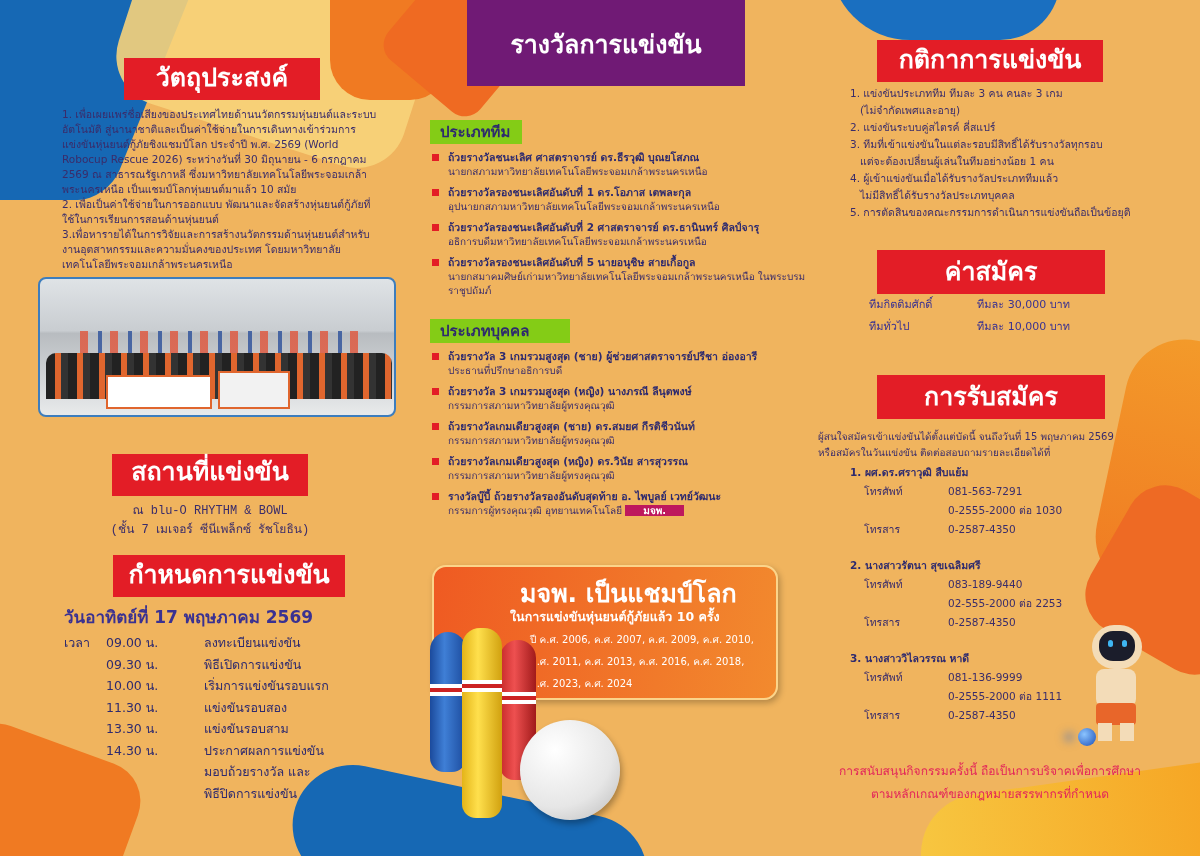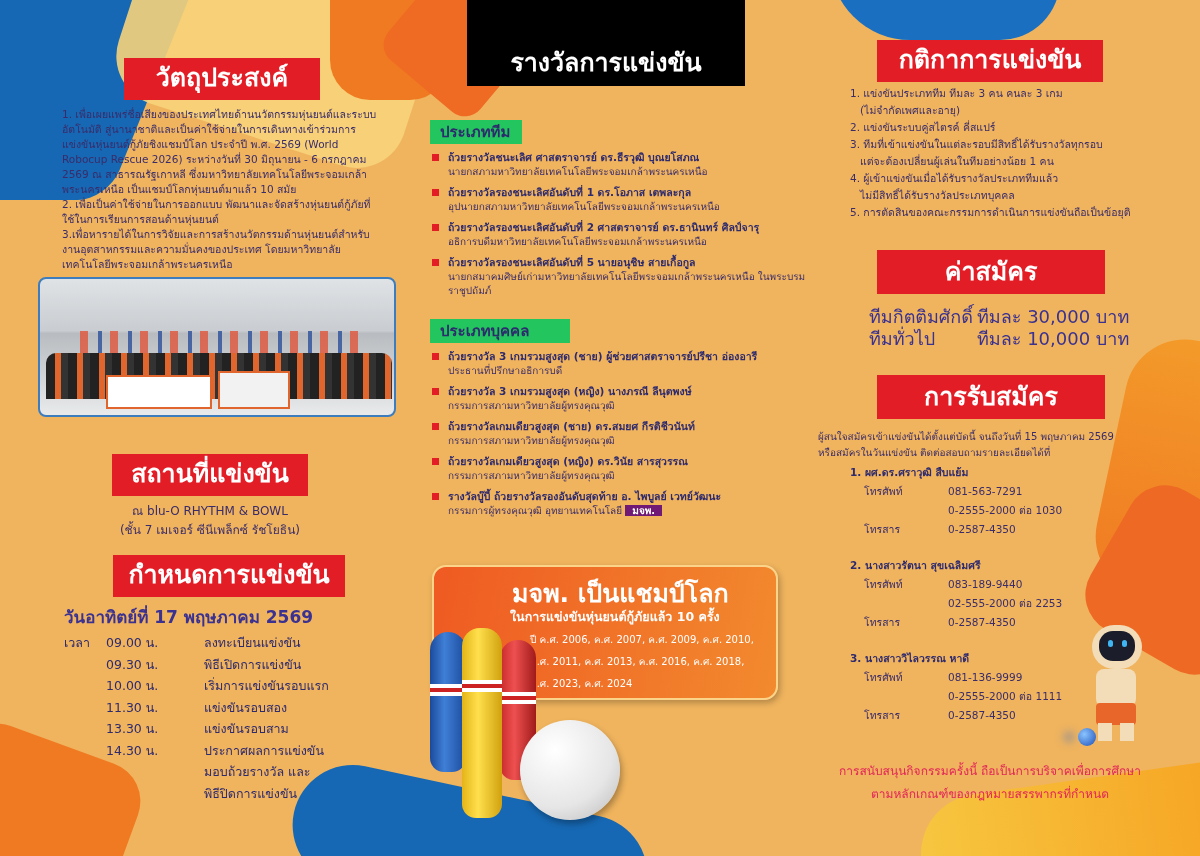--- a/index.html
+++ b/index.html
@@ -22,21 +22,21 @@
   .s-blue-bm { left: 290px; top: 790px; width: 360px; height: 120px; background: #1668b4; border-radius: 60px; transform: rotate(12deg); }
   .s-yellow-br { left: 920px; top: 780px; width: 320px; height: 120px; background: linear-gradient(90deg,#f7c640,#f6a322); border-radius: 60px 0 0 0; transform: rotate(-8deg); }
 
   .panel { position: absolute; }
   .heading {
     background: #e31d26; color: #fff; font-weight: bold;
     text-align: center; font-size: 25px; line-height: 40px; height: 42px;
     padding: 0 14px; display: inline-block;
   }
   .subhead {
-    background: #22c55e; color: #2e2a6e; font-weight: bold; font-size: 15px;
+    background: #84cc16; color: #2e2a6e; font-weight: bold; font-size: 15px;
     display: inline-block; padding: 2px 10px; line-height: 20px;
   }
   .txt { font-size: 10.5px; line-height: 15px; color: #3a2c6a; }
   .bullet { position: relative; padding-left: 18px; margin-bottom: 6px; }
   .bullet::before { content: ""; position: absolute; left: 2px; top: 4px; width: 7px; height: 7px; background: #e31d26; }
   .b-title { font-weight: bold; font-size: 10.5px; line-height: 15px; color: #2e2a6e; }
   .b-sub { font-size: 10px; line-height: 14px; color: #3a2c6a; }
 
   
   .photo {
@@ -52,21 +52,21 @@
   .photo .banner2 { position: absolute; left: 178px; top: 92px; width: 72px; height: 38px; background: #f2f2f2; border: 2px solid #e0662e; }
 
   
   .champ {
     position: absolute; left: 432px; top: 565px; width: 346px; height: 135px;
     background: linear-gradient(100deg,#ef5a22,#f28a2e);
     border: 2px solid #fbd48a; border-radius: 14px;
     box-shadow: 2px 3px 6px rgba(0,0,0,.25);
     color: #fff;
   }
-  .champ-title { position: absolute; left: 78px; top: 6px; font-size: 25px; font-weight: bold; }
+  .champ-title { position: absolute; left: 86px; top: 6px; font-size: 25px; font-weight: bold; }
   .champ-sub { position: absolute; left: 76px; top: 40px; font-size: 12.5px; font-weight: bold; text-align: center; }
   .champ-years { position: absolute; left: 96px; top: 62px; width: 245px; font-size: 10px; line-height: 22px; }
 
   .pin { position: absolute; width: 36px; height: 140px; border-radius: 18px 18px 14px 14px; }
   .pin::after { content:""; position:absolute; left:0; right:0; top:52px; height:12px;
     background: linear-gradient(180deg,#fff 0 4px,#c22 4px 8px,#fff 8px 12px); }
   .ball { position: absolute; left: 520px; top: 720px; width: 100px; height: 100px; border-radius: 50%;
     background: radial-gradient(circle at 35% 30%,#fff,#e6e6e6 60%,#b8b8b8); box-shadow: 2px 4px 6px rgba(0,0,0,.3); }
 
   .contact-row { display: flex; font-size: 10.5px; line-height: 19px; color: #3a2c6a; }
@@ -109,21 +109,21 @@
   </div>
 </section>
 
 <div class="photo" title="ภาพหมู่ทีมหุ่นยนต์พร้อมป้ายและธงที่สนามบิน">
   <div class="flags"></div>
   <div class="crowd"></div>
   <div class="banner1"></div>
   <div class="banner2"></div>
 </div>
 
-<section class="panel" style="left:40px; top:454px; width:340px; text-align:center;">
+<section class="panel" style="left:40px; top:454px; width:340px; text-align:center;font-family:Liberation Mono, monospace;">
   <span class="heading" style="width:196px;">สถานที่แข่งขัน</span>
   <div class="txt" style="margin-top:6px; font-size:12px; line-height:19px;">ณ blu-O RHYTHM &amp; BOWL</div>
   <div class="txt" style="font-size:12px; line-height:19px;">(ชั้น 7 เมเจอร์ ซีนีเพล็กซ์ รัชโยธิน)</div>
 </section>
 
 <section class="panel" style="left:64px; top:555px; width:330px;">
   <div style="text-align:center;">
     <span class="heading" style="width:232px;">กำหนดการแข่งขัน</span>
   </div>
   <div style="margin-top:6px; font-weight:bold; font-size:17px; color:#3a3191;">วันอาทิตย์ที่ 17 พฤษภาคม 2569</div>
@@ -155,21 +155,21 @@
     </div>
     <div style="display:flex; padding-left:140px;">
       <span>มอบถ้วยรางวัล และ</span>
     </div>
     <div style="display:flex; padding-left:140px;">
       <span>พิธีปิดการแข่งขัน</span>
     </div>
   </div>
 </section>
 
-<div class="panel" style="left:467px; top:0; width:278px; height:86px; background:#000000; text-align:center; padding-top:42px;font-family:Liberation Serif, serif;">
+<div class="panel" style="left:467px; top:0; width:278px; height:86px; background:#701a75; text-align:center; padding-top:24px;font-family:Liberation Serif, serif;">
   <span style="color:#fff; font-weight:bold; font-size:25px;">รางวัลการแข่งขัน</span>
 </div>
 
 <section class="panel" style="left:430px; top:120px; width:380px;">
   <span class="subhead" style="width:92px;">ประเภททีม</span>
   <div style="margin-top:6px; padding-left:0;">
     <div class="bullet">
       <div class="b-title">ถ้วยรางวัลชนะเลิศ ศาสตราจารย์ ดร.ธีรวุฒิ บุณยโสภณ</div>
       <div class="b-sub">นายกสภามหาวิทยาลัยเทคโนโลยีพระจอมเกล้าพระนครเหนือ</div>
     </div>
@@ -204,21 +204,21 @@
       <div class="b-sub">กรรมการสภามหาวิทยาลัยผู้ทรงคุณวุฒิ</div>
     </div>
     <div class="bullet">
       <div class="b-title">ถ้วยรางวัลเกมเดียวสูงสุด (หญิง) ดร.วินัย สารสุวรรณ</div>
       <div class="b-sub">กรรมการสภามหาวิทยาลัยผู้ทรงคุณวุฒิ</div>
     </div>
     <div class="bullet">
       <div class="b-title">รางวัลบู๊บี้ ถ้วยรางวัลรองอันดับสุดท้าย อ. ไพบูลย์ เวทย์วัฒนะ</div>
       <div class="b-sub">
         <span>กรรมการผู้ทรงคุณวุฒิ อุทยานเทคโนโลยี</span>
-        <span style="background:#701a75; color:#fff; font-weight:bold; padding:0 7px;">มจพ.</span>
+        <span style="background:#be185d; color:#fff; font-weight:bold; padding:0 18px;">มจพ.</span>
       </div>
     </div>
   </div>
 </section>
 
 <div class="champ">
   <div class="champ-title">มจพ. เป็นแชมป์โลก</div>
   <div class="champ-sub">ในการแข่งขันหุ่นยนต์กู้ภัยแล้ว 10 ครั้ง</div>
   <div class="champ-years">
     <div>ปี ค.ศ. 2006, ค.ศ. 2007, ค.ศ. 2009, ค.ศ. 2010,</div>
@@ -243,21 +243,21 @@
     <div>3. ทีมที่เข้าแข่งขันในแต่ละรอบมีสิทธิ์ได้รับรางวัลทุกรอบ</div>
     <div style="padding-left:10px;">แต่จะต้องเปลี่ยนผู้เล่นในทีมอย่างน้อย 1 คน</div>
     <div>4. ผู้เข้าแข่งขันเมื่อได้รับรางวัลประเภททีมแล้ว</div>
     <div style="padding-left:10px;">ไม่มีสิทธิ์ได้รับรางวัลประเภทบุคคล</div>
     <div>5. การตัดสินของคณะกรรมการดำเนินการแข่งขันถือเป็นข้อยุติ</div>
   </div>
 </section>
 
 <section class="panel" style="left:877px; top:250px; width:300px;">
   <span class="heading" style="width:228px; height:44px; line-height:44px;">ค่าสมัคร</span>
-  <div style="margin-top:12px; margin-left:-8px; font-size:18px; line-height:22px; color:#3a3191;">
+  <div style="margin-top:0; margin-left:-8px; font-size:11px; line-height:22px; color:#3a3191;">
     <div style="display:flex;">
       <span style="width:108px;">ทีมกิตติมศักดิ์</span>
       <span>ทีมละ 30,000 บาท</span>
     </div>
     <div style="display:flex;">
       <span style="width:108px;">ทีมทั่วไป</span>
       <span>ทีมละ 10,000 บาท</span>
     </div>
   </div>
 </section>

